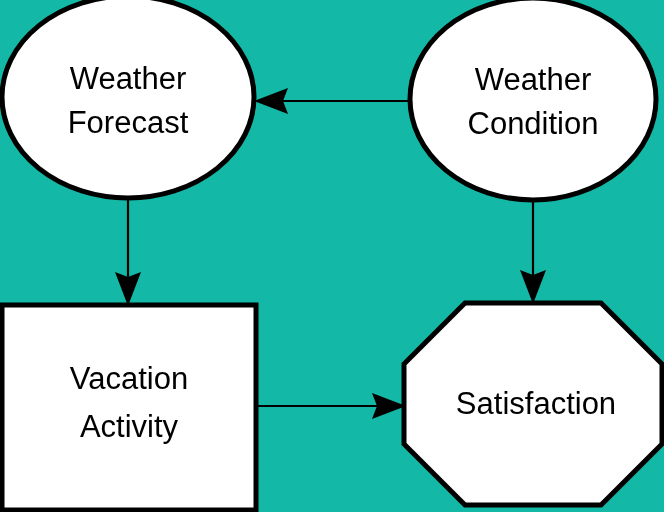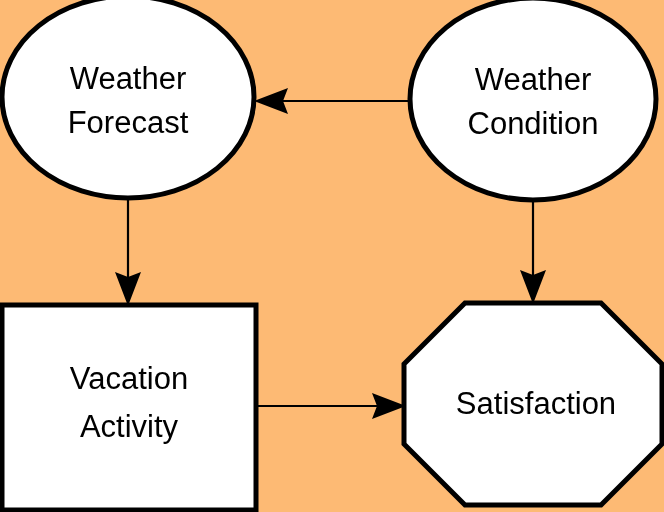--- a/index.html
+++ b/index.html
@@ -8,21 +8,21 @@
     padding: 0;
     background: #ffffff;
   }
   body {
     font-family: "Liberation Sans", sans-serif;
   }
   #canvas-wrap {
     position: relative;
     width: 664px;
     height: 512px;
-    background: #fdba74;
+    background: #14b8a6;
     overflow: hidden;
   }
   svg#diagram {
     display: block;
     width: 664px;
     height: 512px;
   }
   .node-shape {
     fill: #ffffff;
     stroke: #000000;

